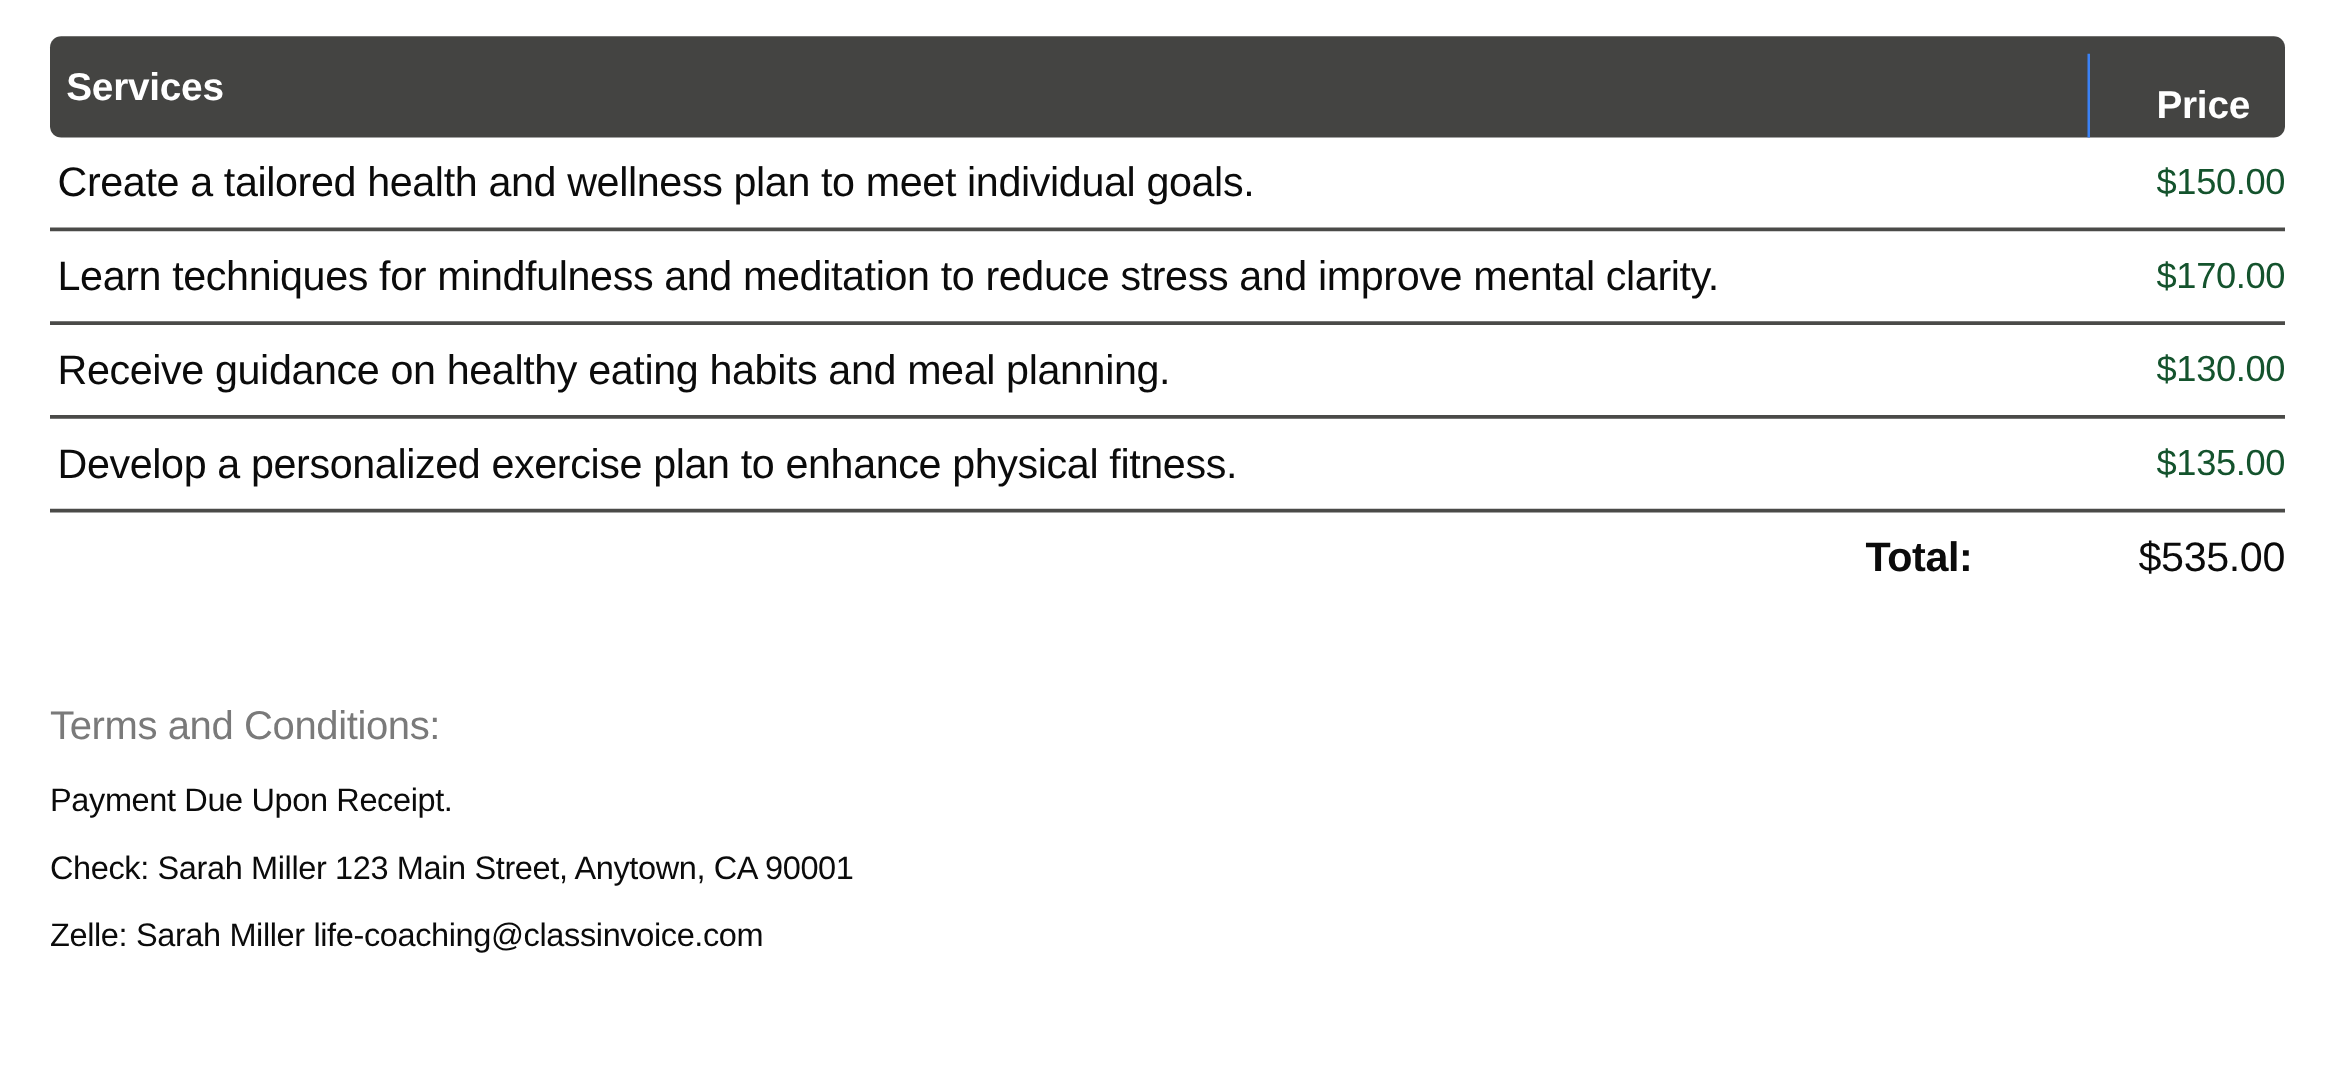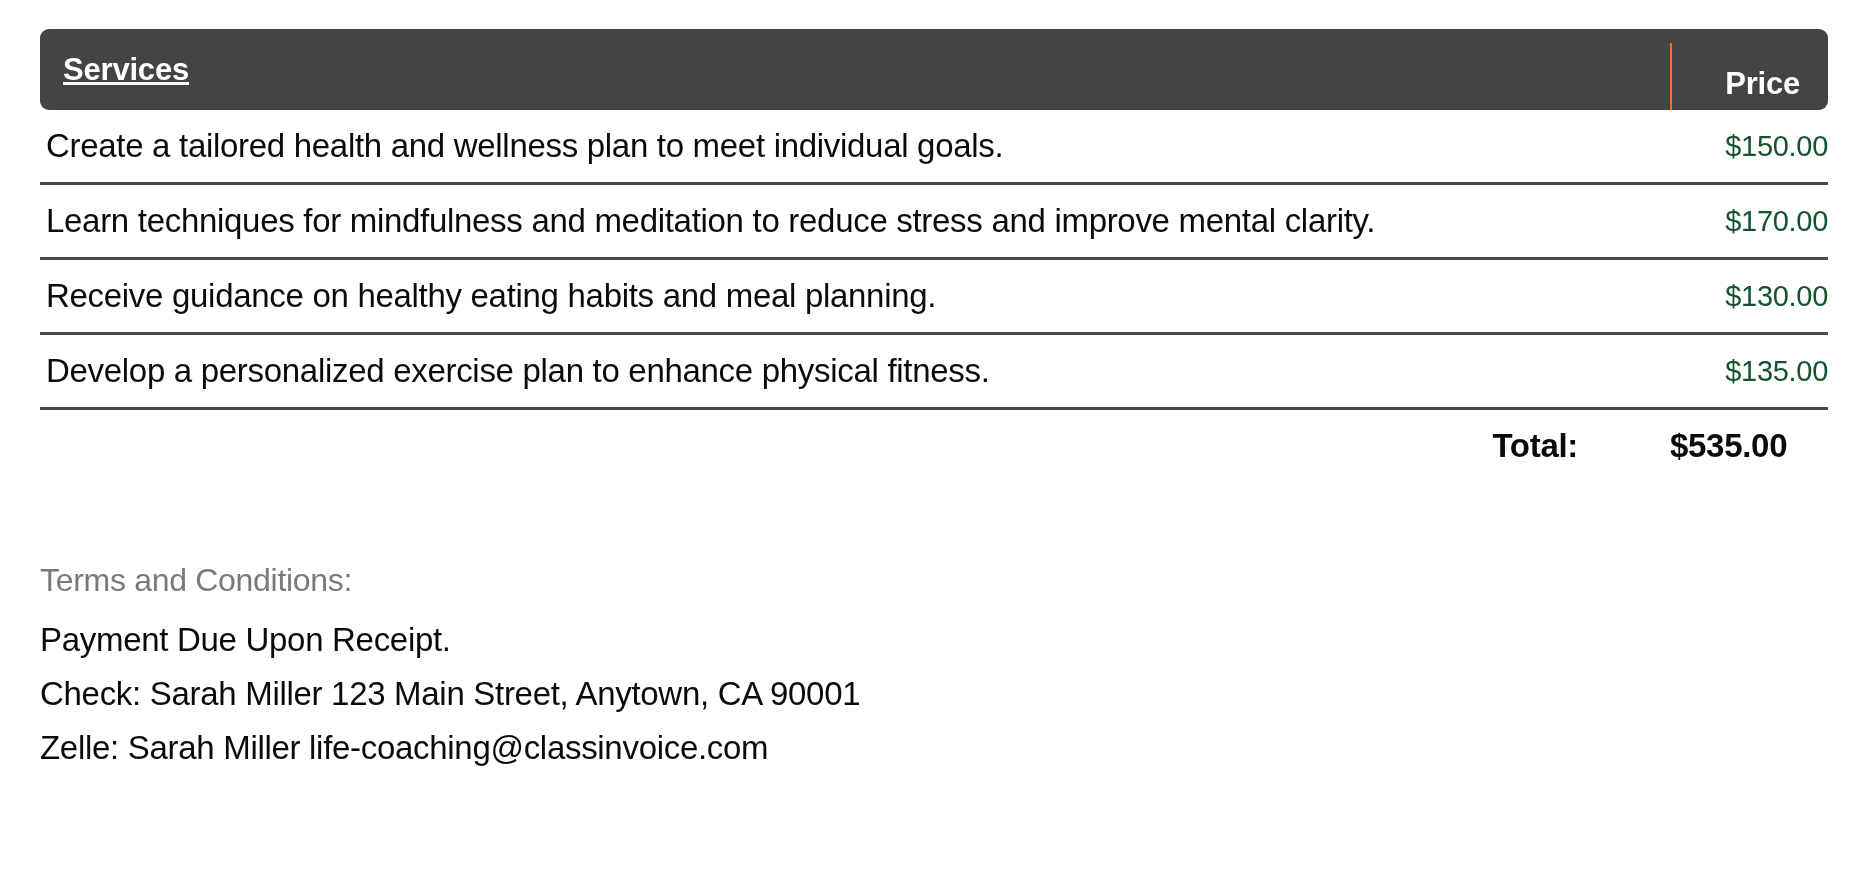--- a/index.html
+++ b/index.html
@@ -35,35 +35,34 @@
     align-items: center;
     height: 81px;
     background: #444442;
     border-radius: 9px;
     color: #ffffff;
     overflow: hidden;
   }
   .table-header .col-services {
     flex: 0 0 1630px;
     box-sizing: border-box;
-    padding-left: 23px;
+    padding-left: 13px;
     font-size: 31px;
     font-weight: bold;
     letter-spacing: -0.2px;
-    text-decoration: underline;
   }
   .table-header .col-price {
     flex: 1 1 auto;
     box-sizing: border-box;
     padding-right: 28px;
     text-align: right;
     font-size: 31px;
     font-weight: bold;
     letter-spacing: -0.2px;
-    border-left: 2px solid #f97316;
+    border-left: 2px solid #3b82f6;
     height: 81px;
     line-height: 81px;
     margin-top: 28px;
   }
 
   .table-row {
     display: flex;
     align-items: center;
     height: 72px;
     border-bottom: 3px solid #4a4a48;
@@ -100,43 +99,43 @@
     text-align: right;
     padding-right: 92px;
     font-size: 33px;
     font-weight: bold;
     letter-spacing: -0.3px;
     color: #0b0b0b;
   }
   .total-row .total-value {
     flex: 1 1 auto;
     box-sizing: border-box;
-    text-align: left;
+    text-align: right;
     font-size: 33px;
-    font-weight: bold;
+    font-weight: normal;
     letter-spacing: -0.3px;
     color: #0b0b0b;
     white-space: nowrap;
   }
 
   
   .terms-section {
     position: absolute;
     left: 40px;
     top: 562px;
     width: 1788px;
   }
   .terms-heading {
     font-size: 32px;
     color: #7a7a7a;
     letter-spacing: -0.3px;
     margin-bottom: 14px;
   }
   .terms-line {
-    font-size: 33px;
+    font-size: 26px;
     color: #0b0b0b;
     letter-spacing: -0.3px;
     line-height: 54px;
     white-space: nowrap;
   }
 </style>
 </head>
 <body>
 
 <div class="invoice-root">

